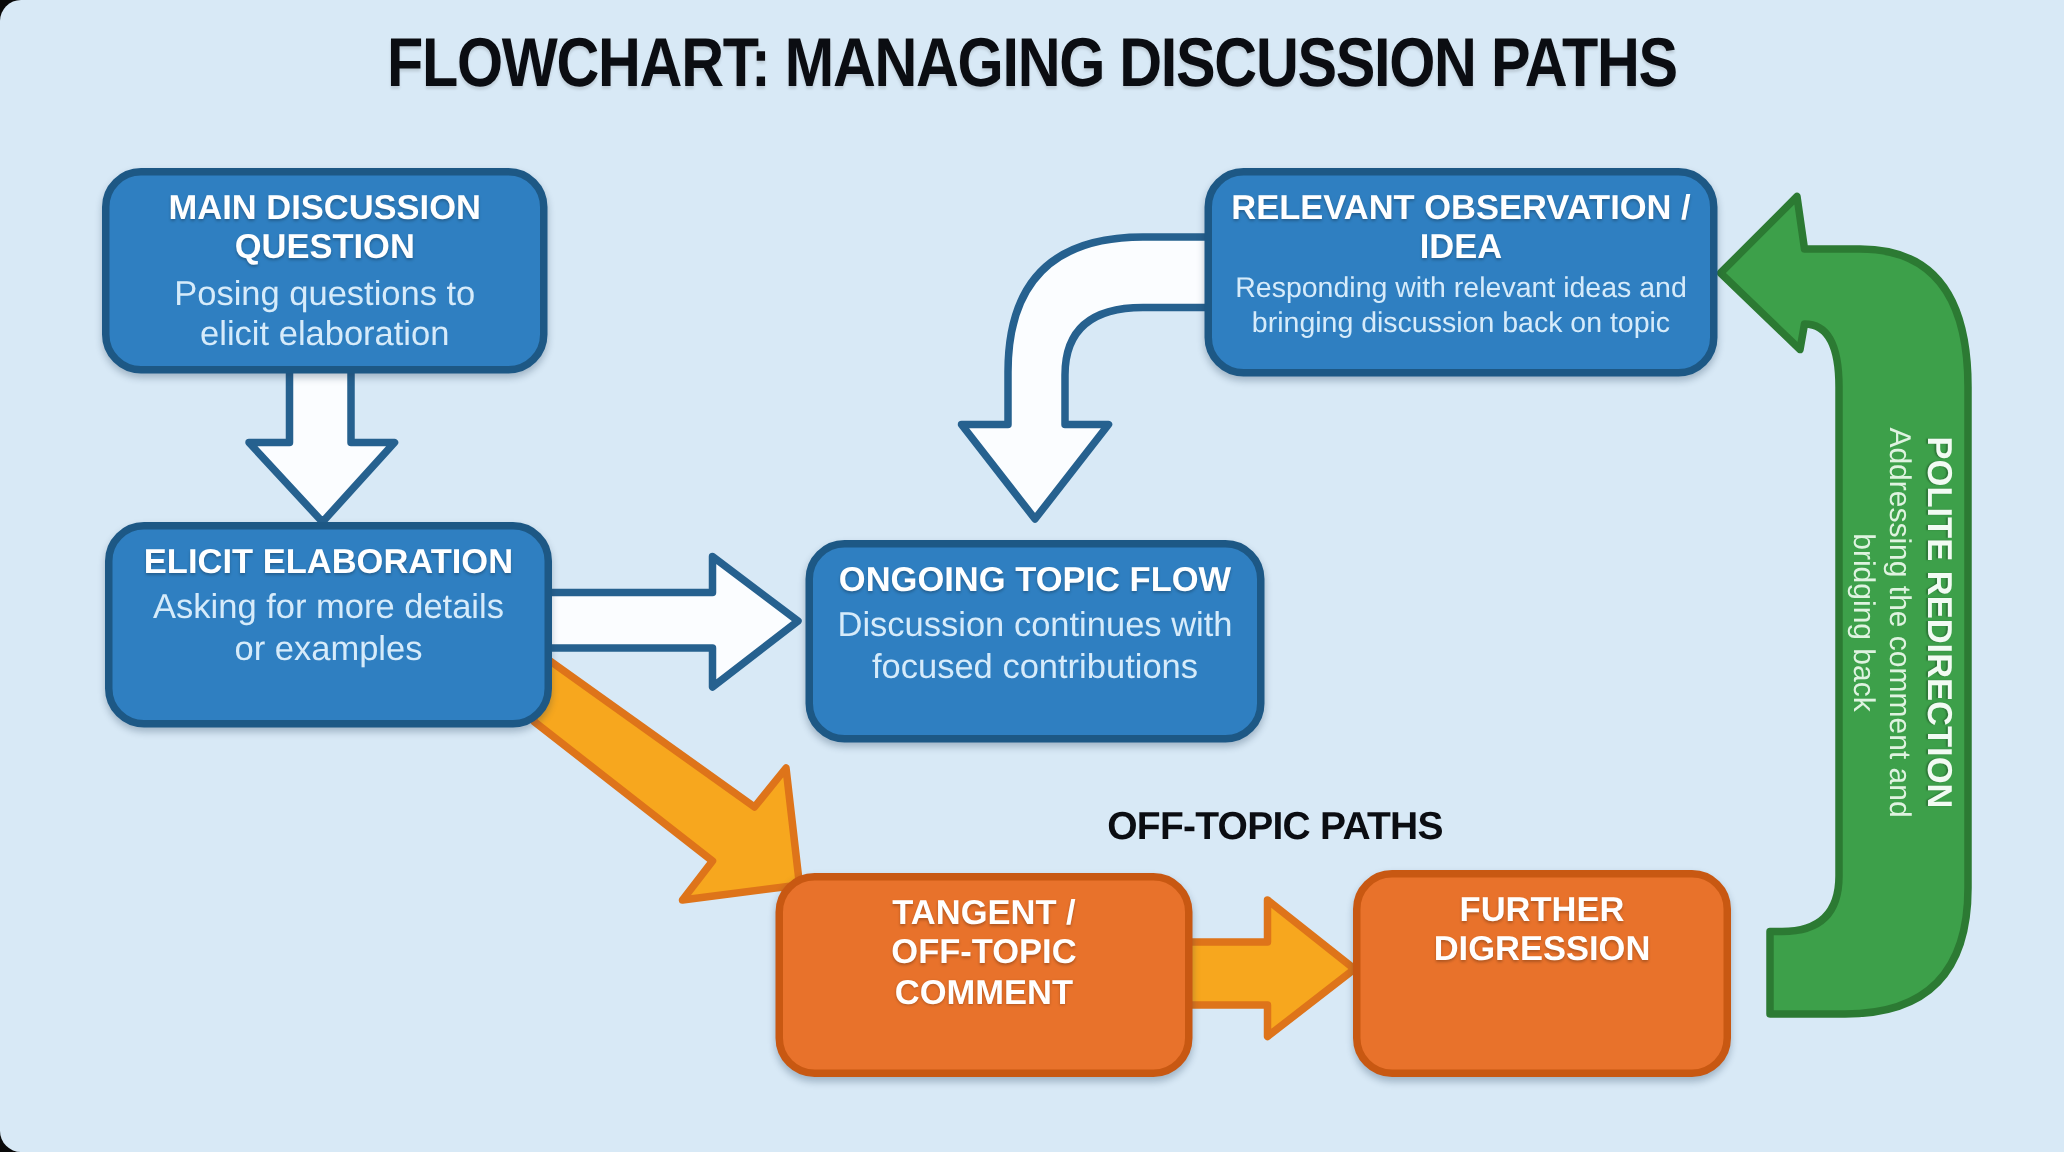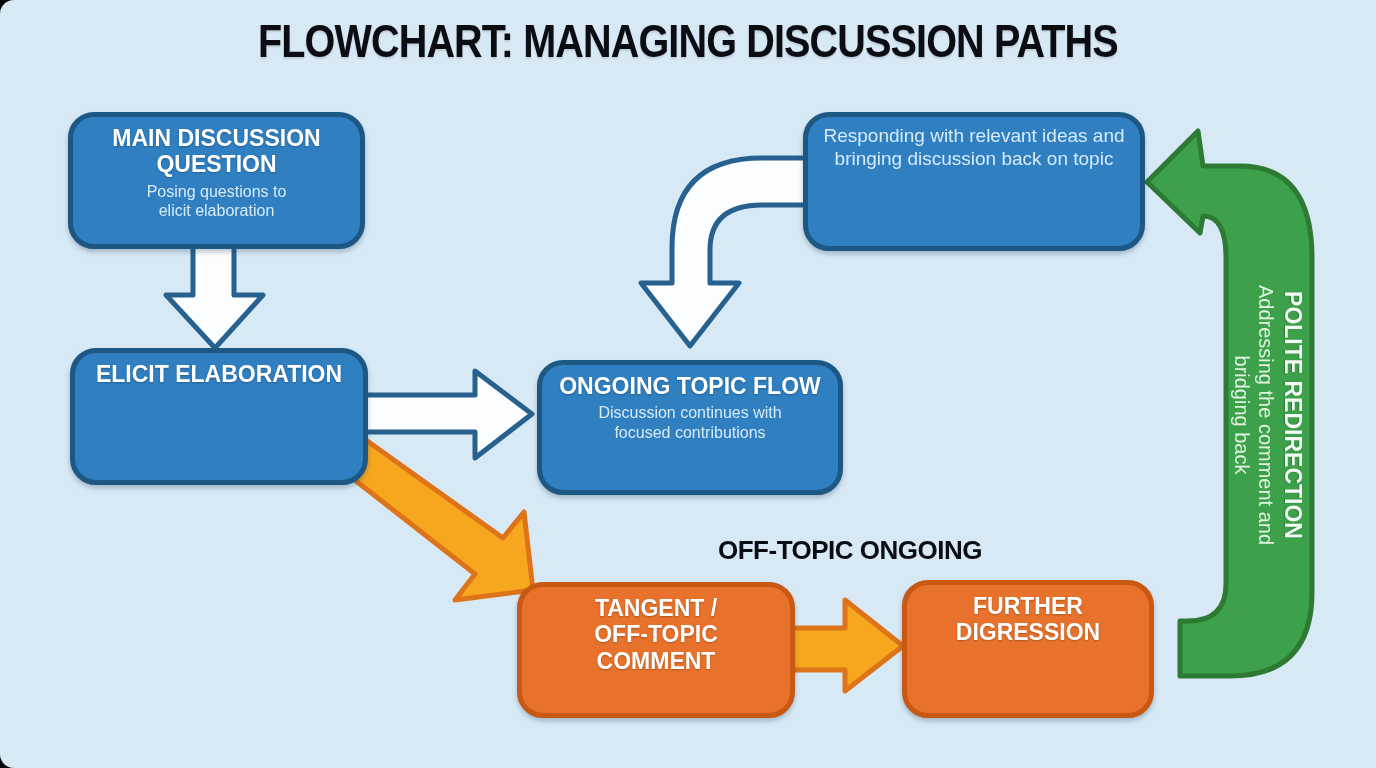--- a/index.html
+++ b/index.html
@@ -16,21 +16,21 @@
   #arrows path{stroke-width:5;stroke-linejoin:round;}
 
   
   .node{position:absolute;border-radius:26px;border:5px solid;box-sizing:border-box;
     display:flex;flex-direction:column;align-items:center;
     text-align:center;padding:8px 10px;gap:4px;box-shadow:0 3px 5px rgba(20,50,80,0.28);}
   .node.blue{background:#2F7FC1;border-color:#1D5885;}
   .node.orange{background:#E8722B;border-color:#C85812;}
   .node-title{font-weight:bold;color:#FFFFFF;font-size:23px;line-height:1.15;white-space:pre-line;
     text-shadow:0 1px 2px rgba(0,0,0,0.25);}
-  .node-sub{font-size:16px;line-height:1.2;white-space:pre-line;}
+  .node-sub{font-size:23px;line-height:1.2;white-space:pre-line;}
   .blue .node-sub{color:#D6EBFA;}
   .orange .node-sub{color:#FBE8D7;}
 
   #node-main{left:68px;top:112px;width:297px;height:137px;}
   #node-elicit{left:70px;top:348px;width:298px;height:137px;}
   #node-ongoing{left:537px;top:360px;width:306px;height:135px;}
   #node-observation{left:803px;top:112px;width:342px;height:139px;}
   #node-observation .node-sub{font-size:19px;}
   #node-tangent{left:517px;top:582px;width:278px;height:136px;gap:44px;}
   #node-digression{left:902px;top:580px;width:252px;height:138px;}
@@ -71,43 +71,47 @@
 
   <div id="node-main" class="node blue">
     <div class="node-title">MAIN DISCUSSION
 QUESTION</div>
     <div class="node-sub">Posing questions to
 elicit elaboration</div>
   </div>
 
   <div id="node-elicit" class="node blue">
     <div class="node-title">ELICIT ELABORATION</div>
+    <div class="node-sub">Asking for more details
+or examples</div>
   </div>
 
   <div id="node-ongoing" class="node blue">
     <div class="node-title">ONGOING TOPIC FLOW</div>
     <div class="node-sub">Discussion continues with
 focused contributions</div>
   </div>
 
   <div id="node-observation" class="node blue">
+    <div class="node-title">RELEVANT OBSERVATION /
+IDEA</div>
     <div class="node-sub">Responding with relevant ideas and
 bringing discussion back on topic</div>
   </div>
 
   <div id="node-tangent" class="node orange">
     <div class="node-title">TANGENT /
 OFF-TOPIC COMMENT</div>
   </div>
 
   <div id="node-digression" class="node orange">
     <div class="node-title">FURTHER DIGRESSION</div>
   </div>
 
-  <div class="branch-label">OFF-TOPIC ONGOING</div>
+  <div class="branch-label">OFF-TOPIC PATHS</div>
 
   <div class="green-label">
     <div class="gl-title">POLITE REDIRECTION</div>
     <div class="gl-sub">Addressing the comment and
 bridging back</div>
   </div>
 
 </div>
 
 </body></html>

